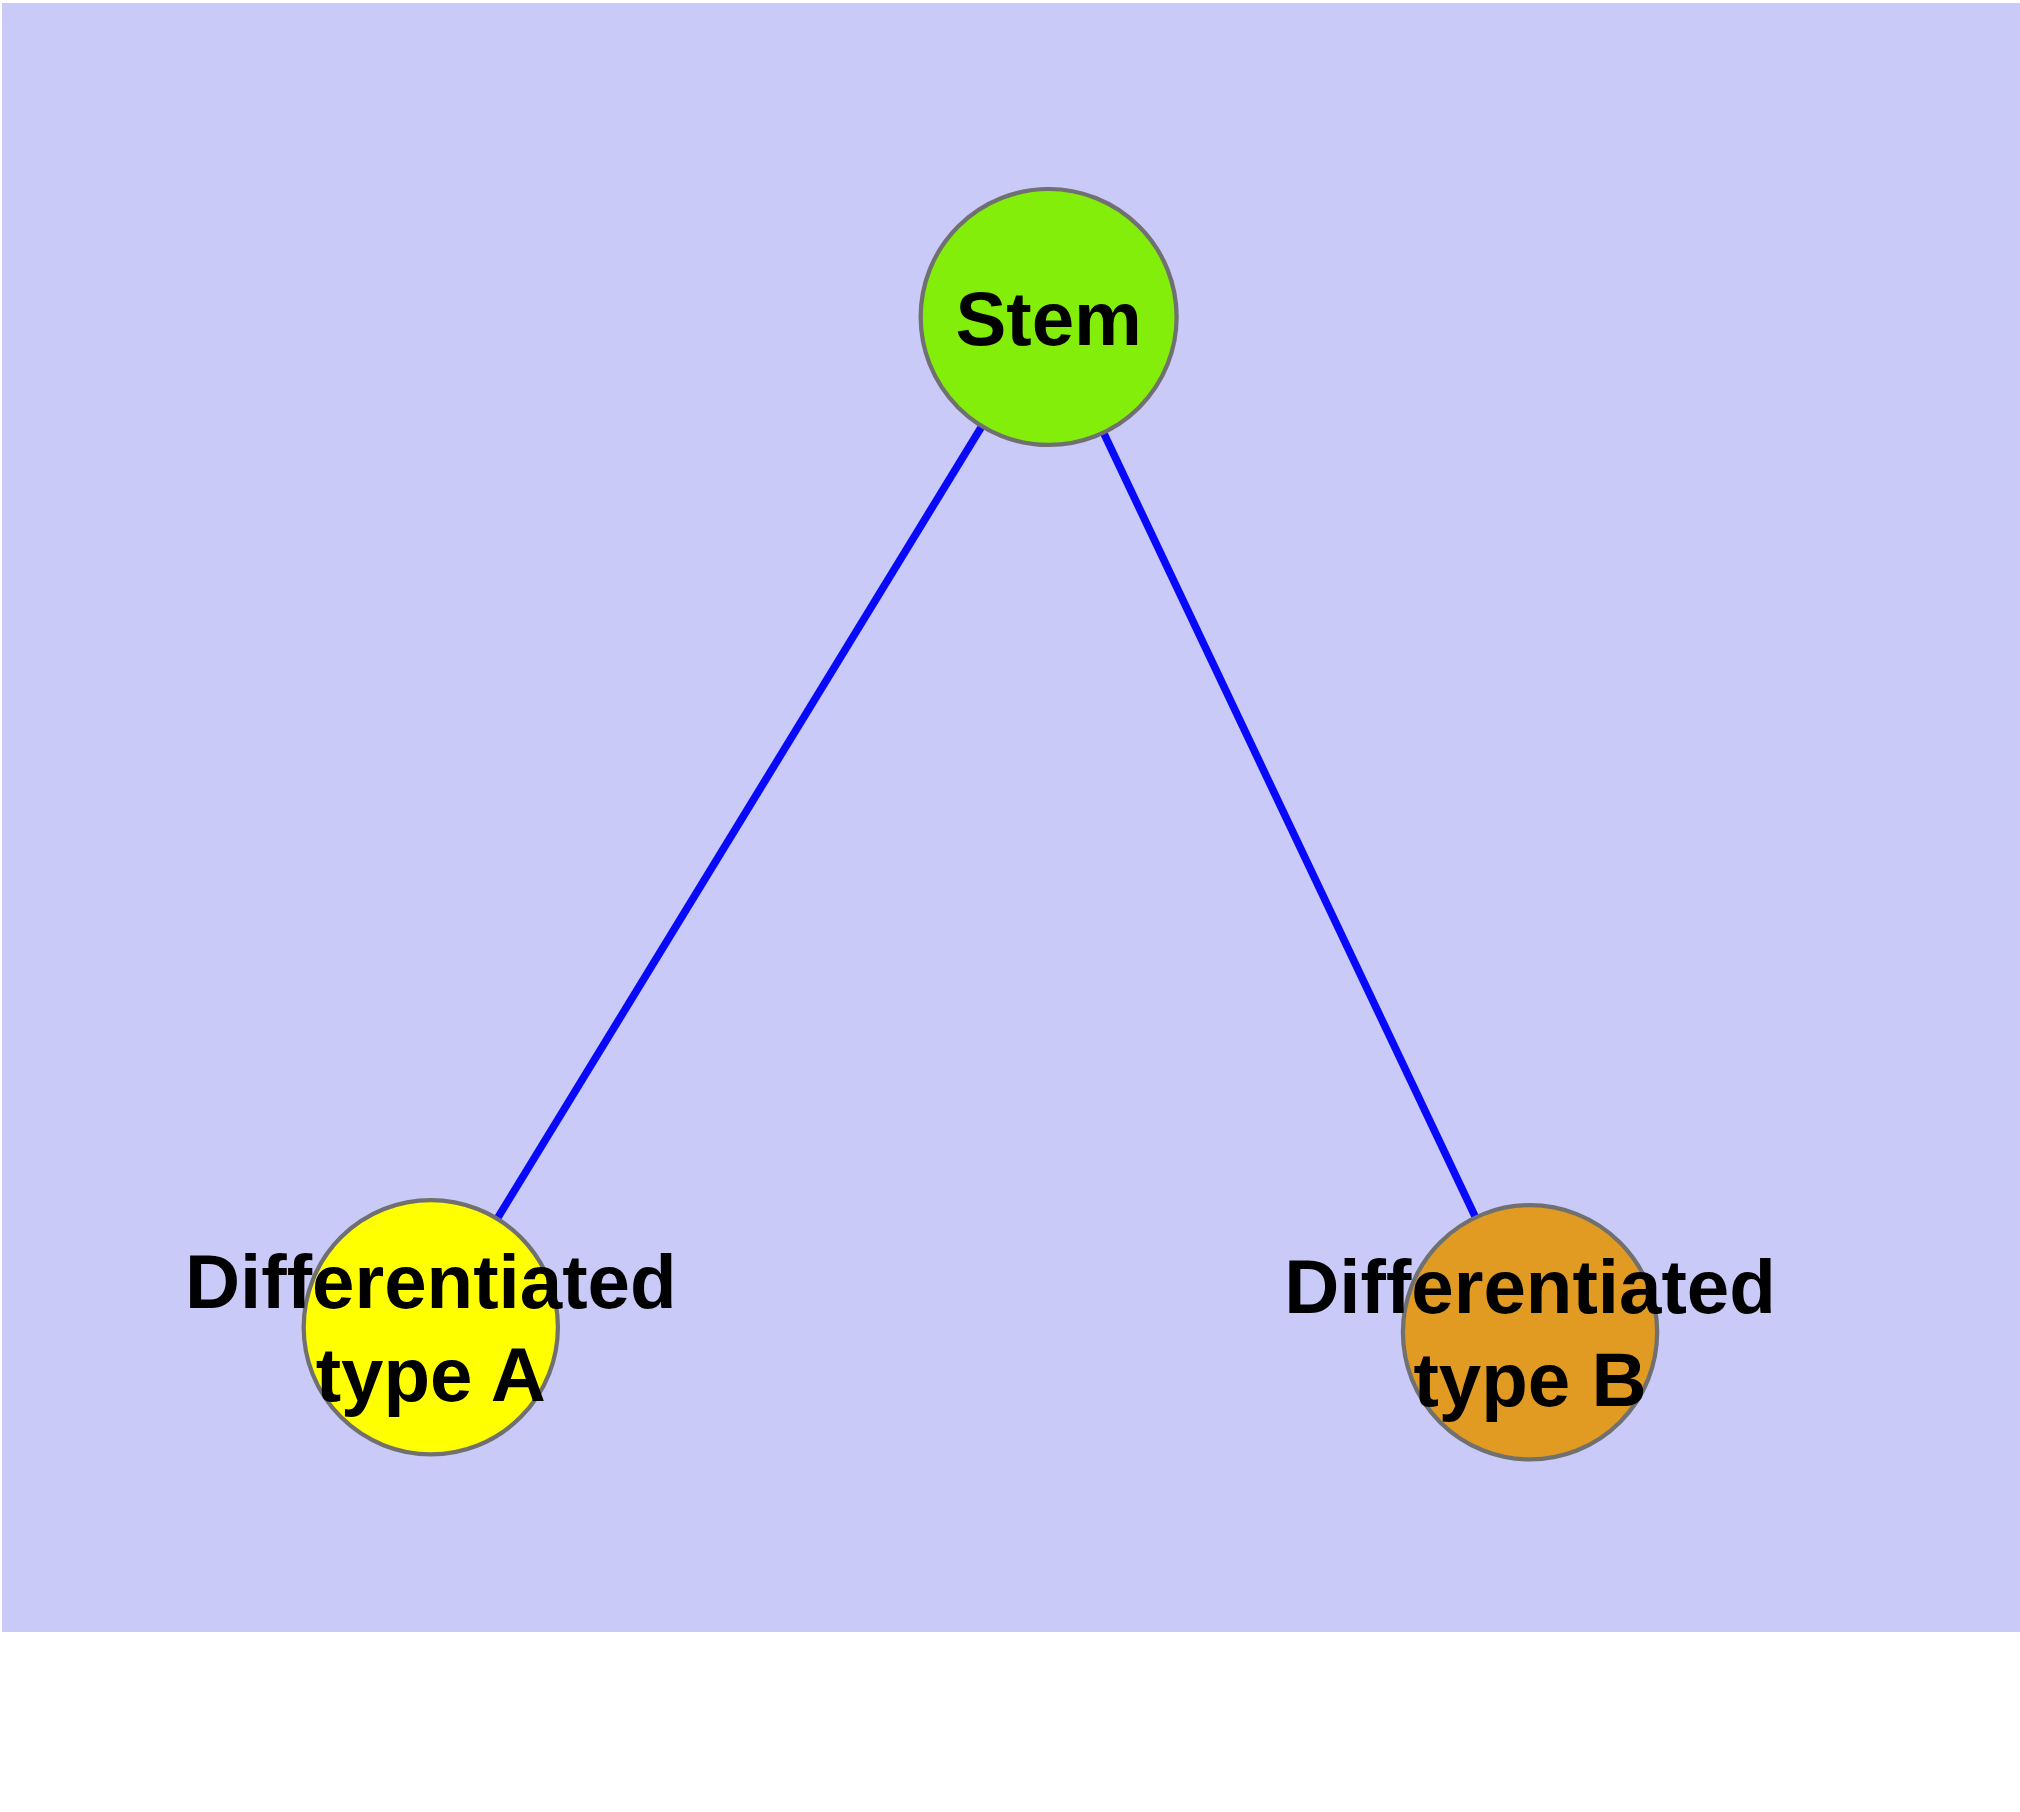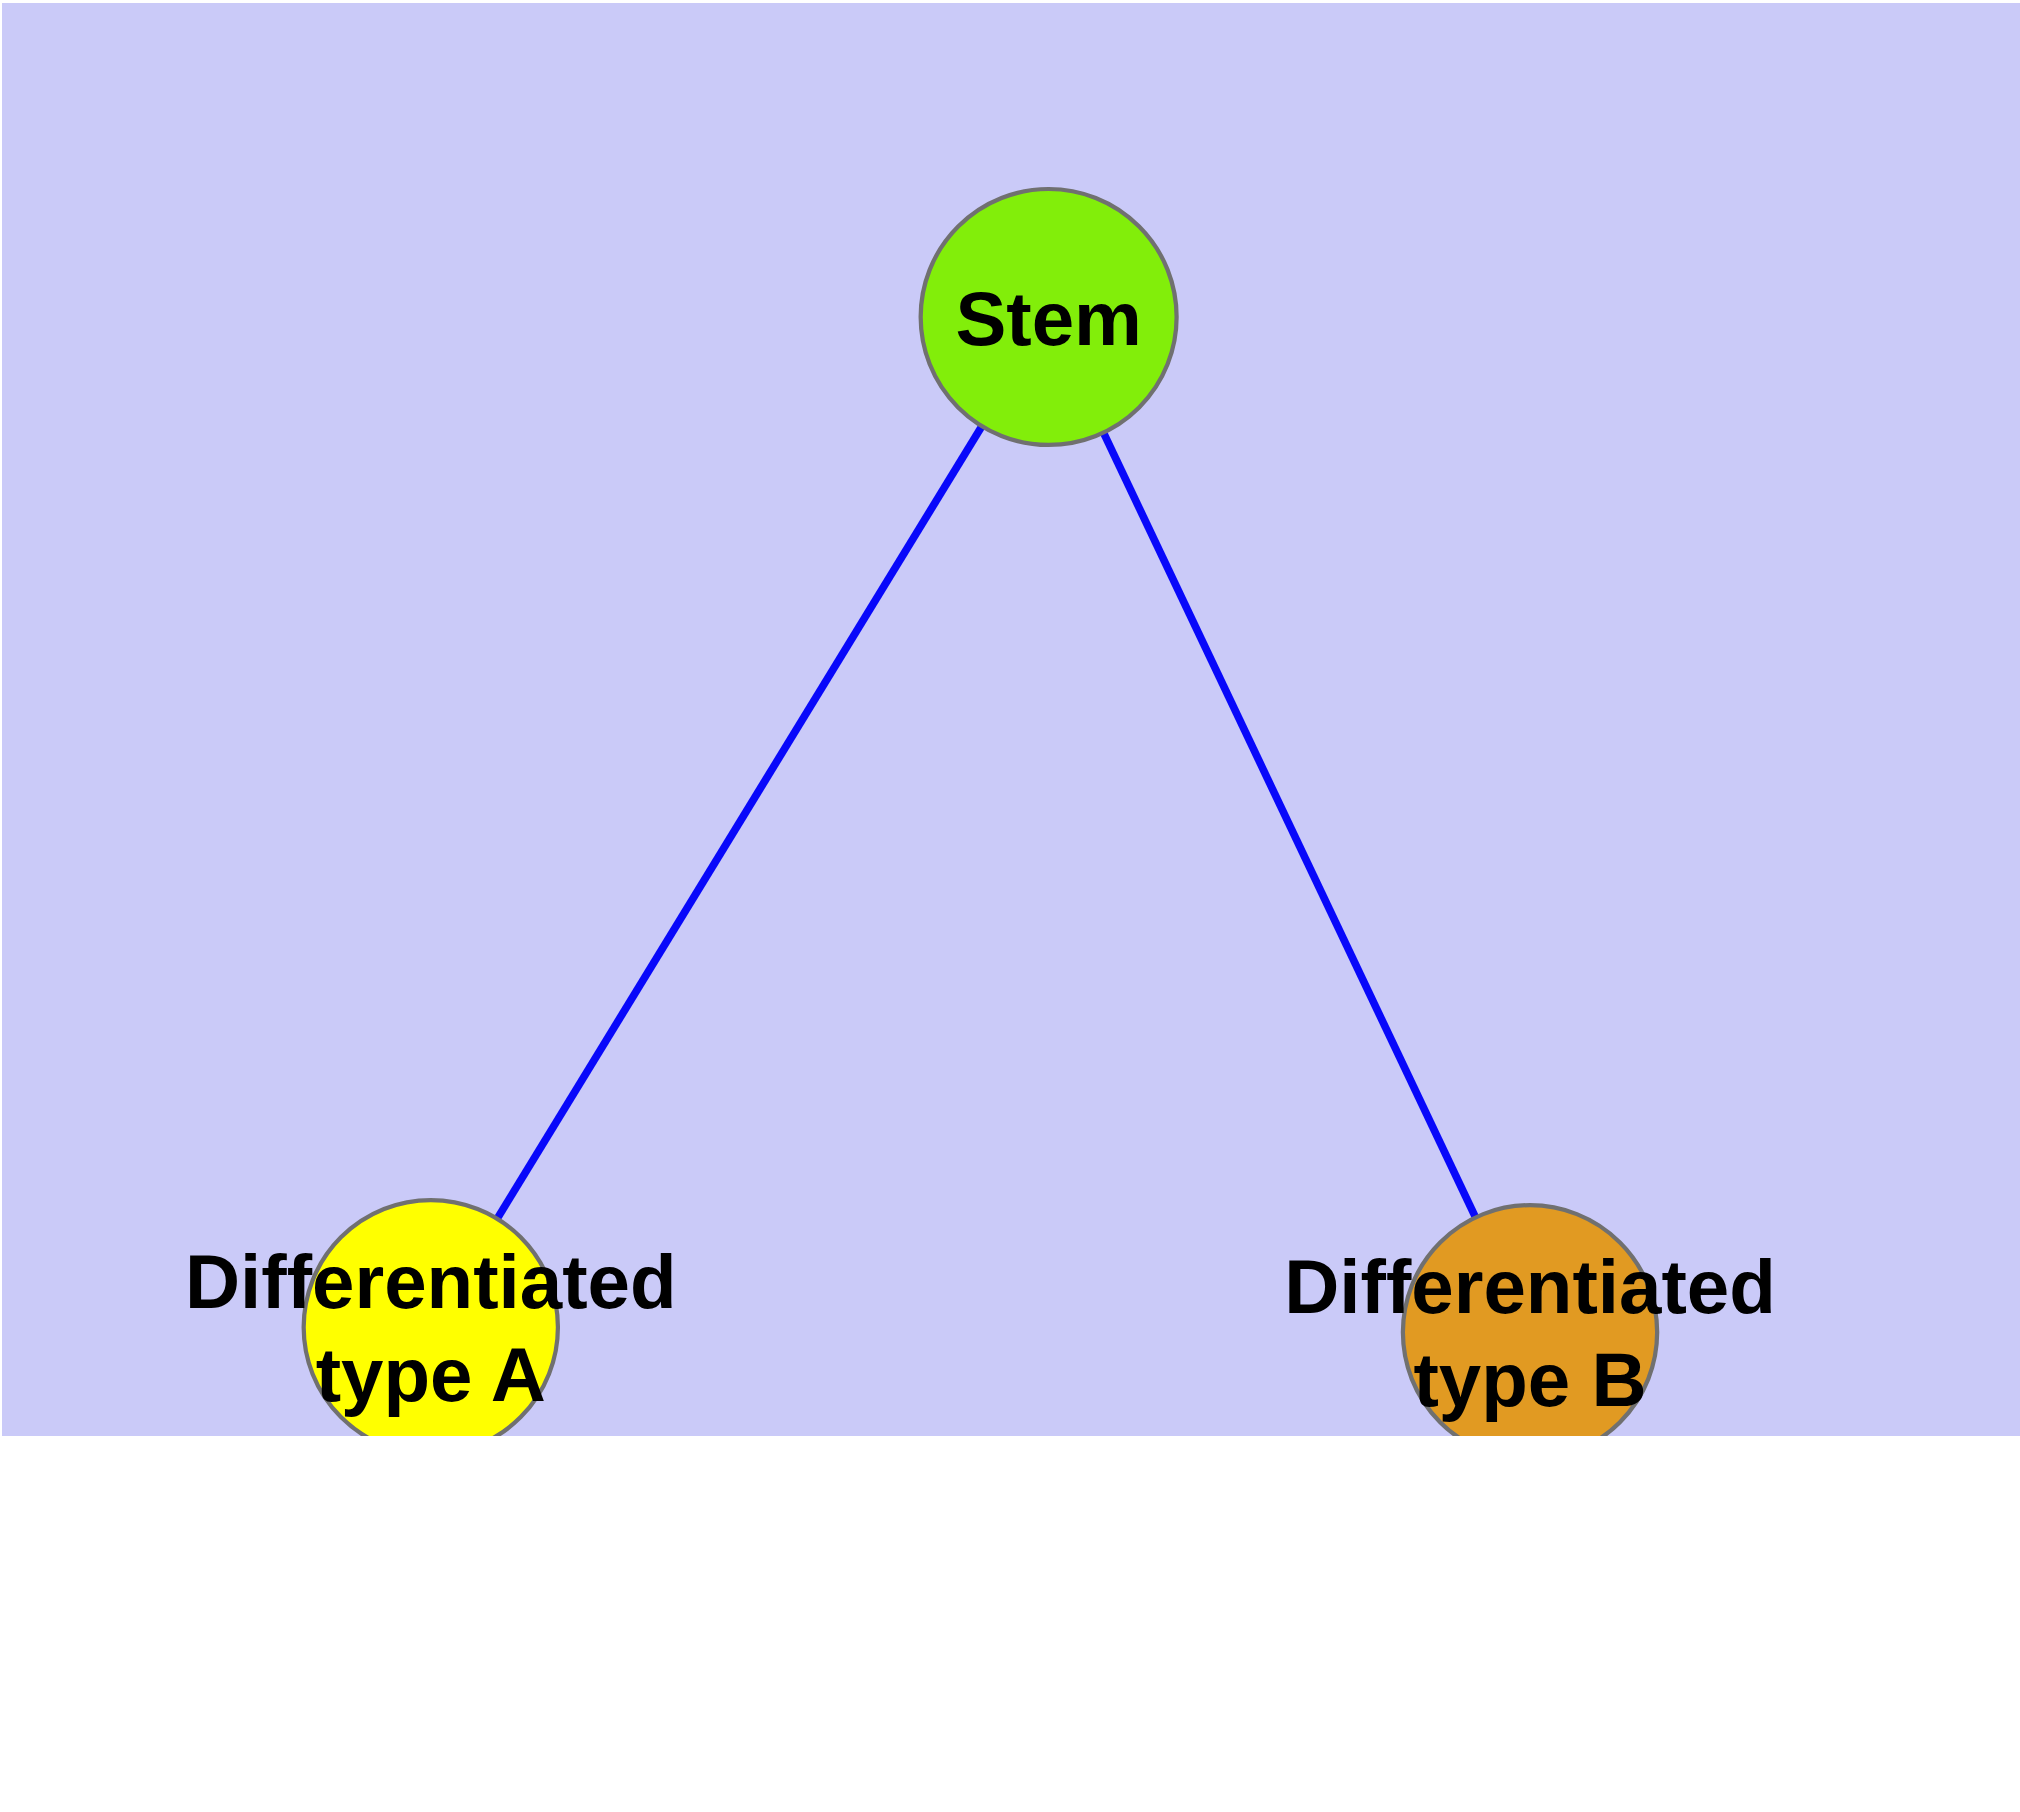--- a/index.html
+++ b/index.html
@@ -3,21 +3,21 @@
 <meta charset="utf-8">
 <style>
   html, body {
     margin: 0;
     padding: 0;
     background: #ffffff;
   }
   .page {
     position: relative;
     width: 2021px;
-    height: 1436px;
+    height: 1632px;
     background: #ffffff;
     overflow: hidden;
     font-family: "Liberation Sans", sans-serif;
   }
   
   .panel {
     position: absolute;
     top: 3.4px;
     left: 1.7px;
     right: 0;

